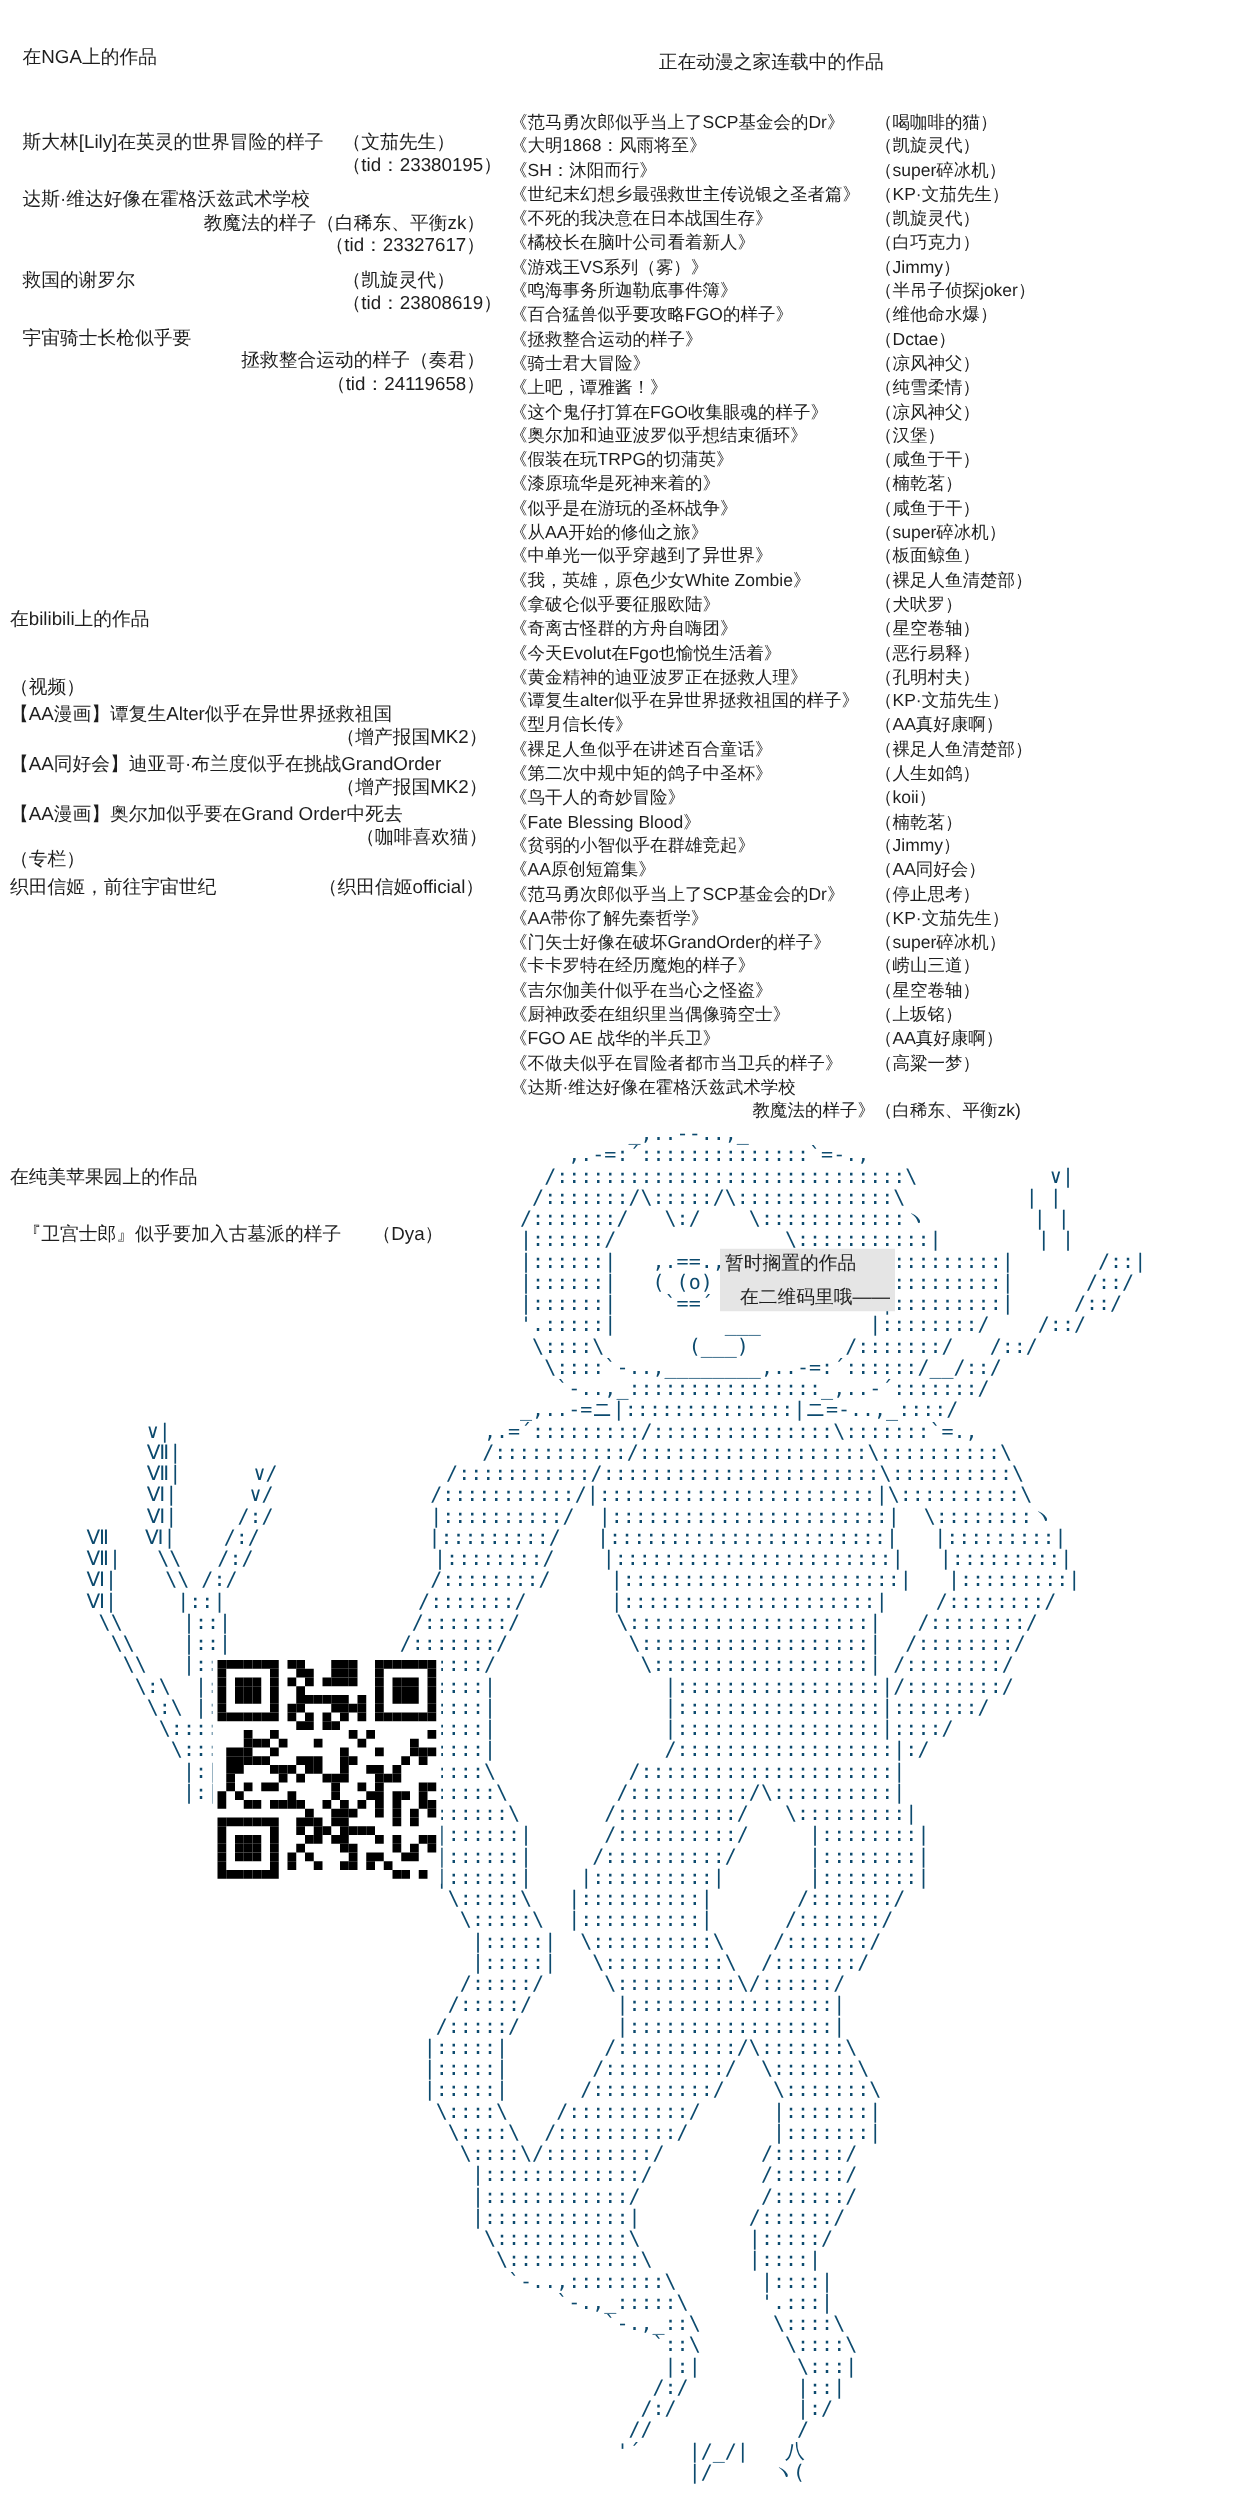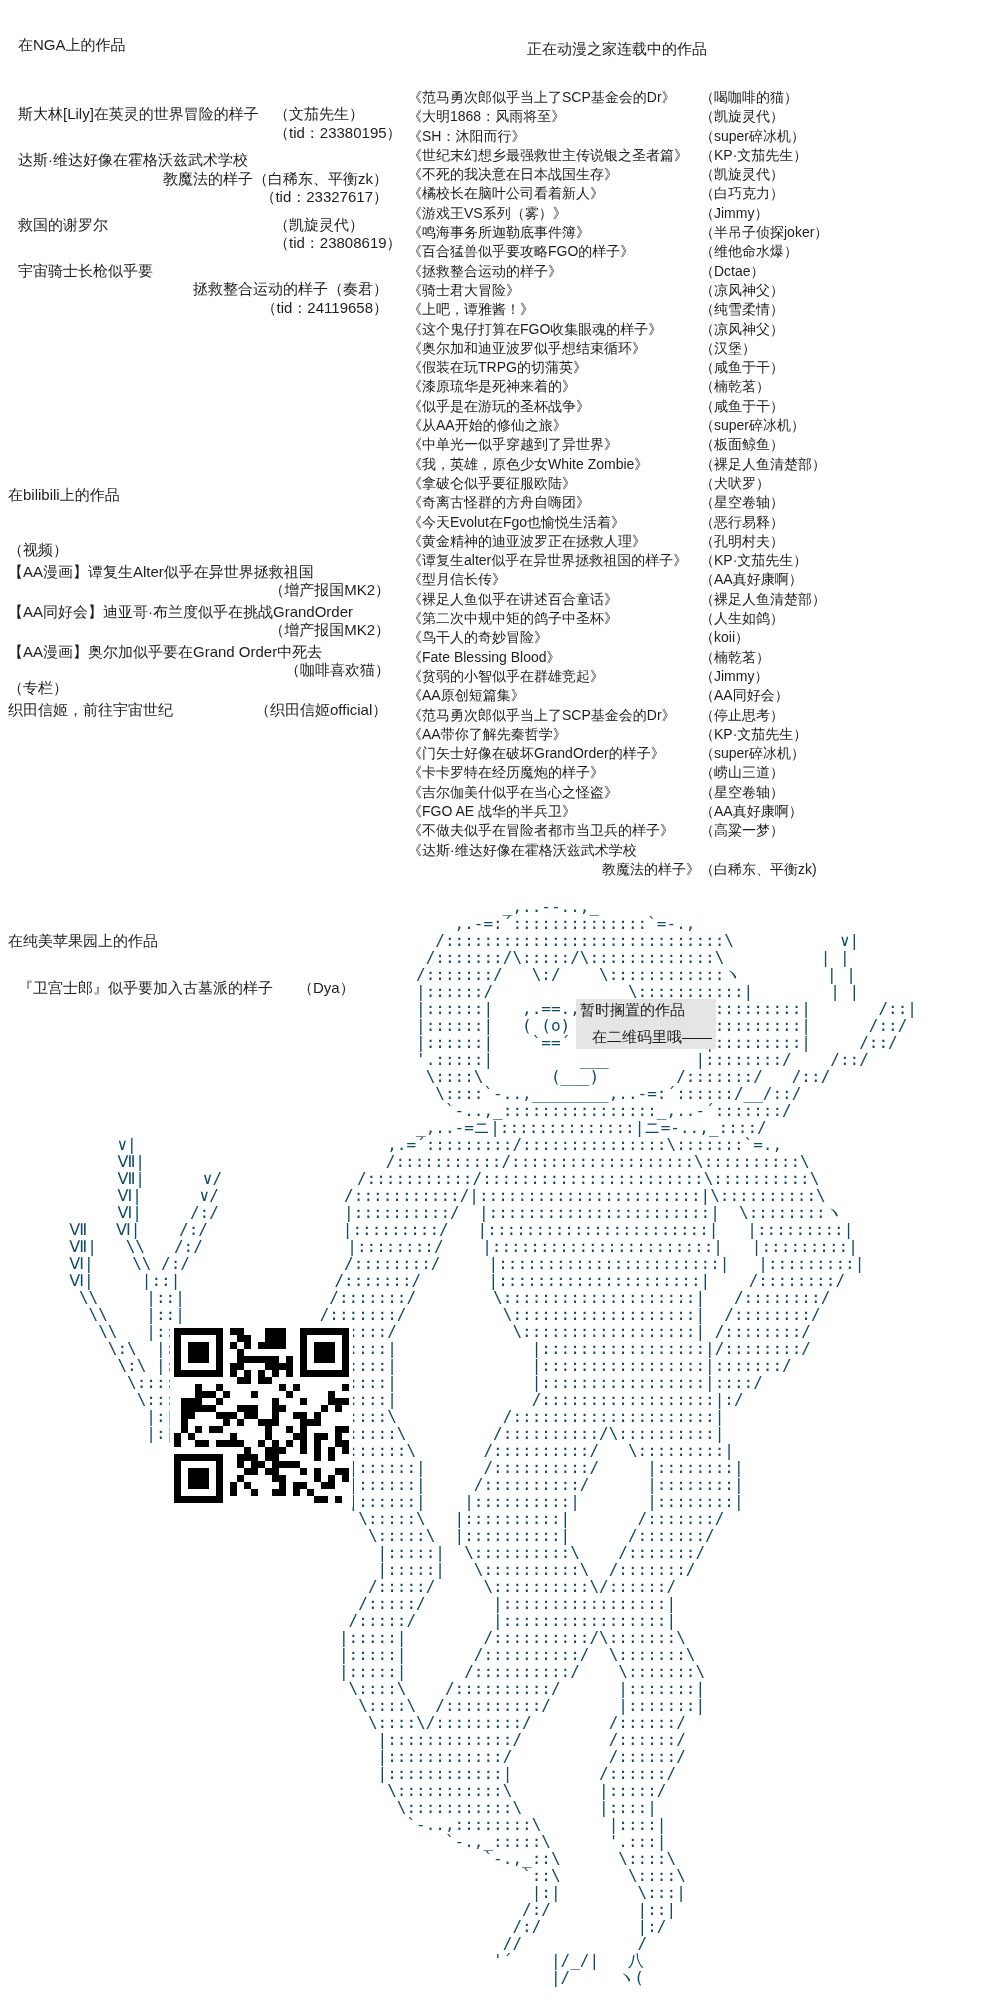--- a/index.html
+++ b/index.html
@@ -215,20 +215,24 @@
           <span class="dz-t">《门矢士好像在破坏GrandOrder的样子》</span>
           <span class="dz-a">（super碎冰机）</span>
         </div>
         <div class="dz-row">
           <span class="dz-t">《卡卡罗特在经历魔炮的样子》</span>
           <span class="dz-a">（崂山三道）</span>
         </div>
         <div class="dz-row">
           <span class="dz-t">《吉尔伽美什似乎在当心之怪盗》</span>
           <span class="dz-a">（星空卷轴）</span>
+        </div>
+        <div class="dz-row">
+          <span class="dz-t">《厨神政委在组织里当偶像骑空士》</span>
+          <span class="dz-a">（上坂铭）</span>
         </div>
         <div class="dz-row">
           <span class="dz-t">《FGO AE 战华的半兵卫》</span>
           <span class="dz-a">（AA真好康啊）</span>
         </div>
         <div class="dz-row">
           <span class="dz-t">《不做夫似乎在冒险者都市当卫兵的样子》</span>
           <span class="dz-a">（高粱一梦）</span>
         </div>
         <div class="dz-row">

